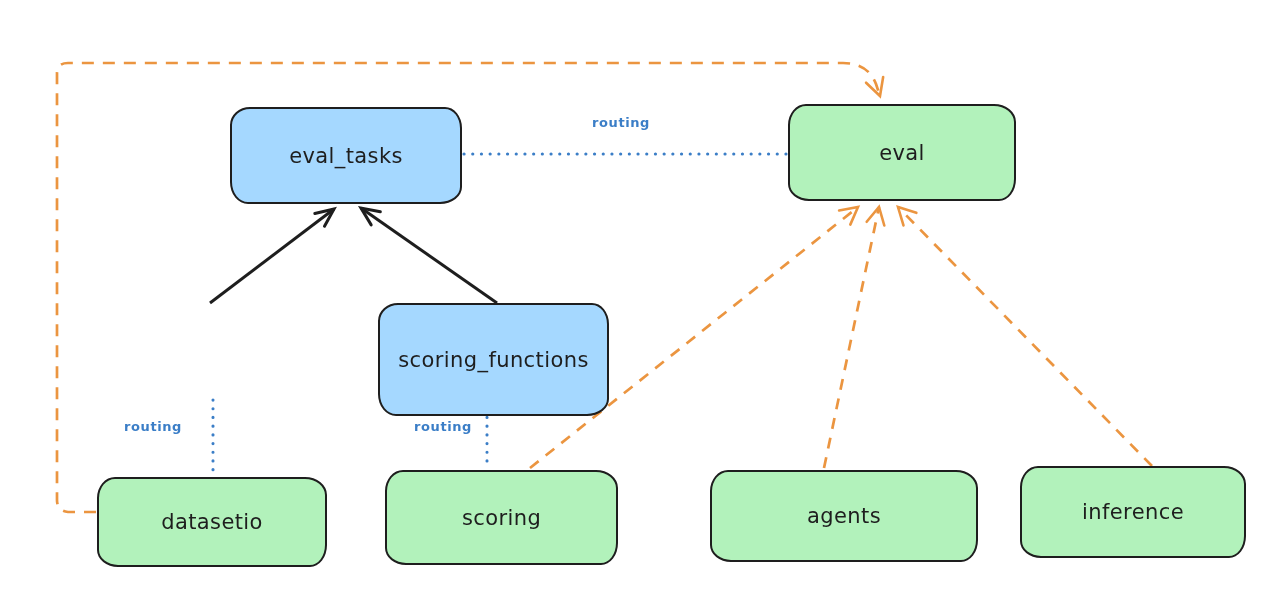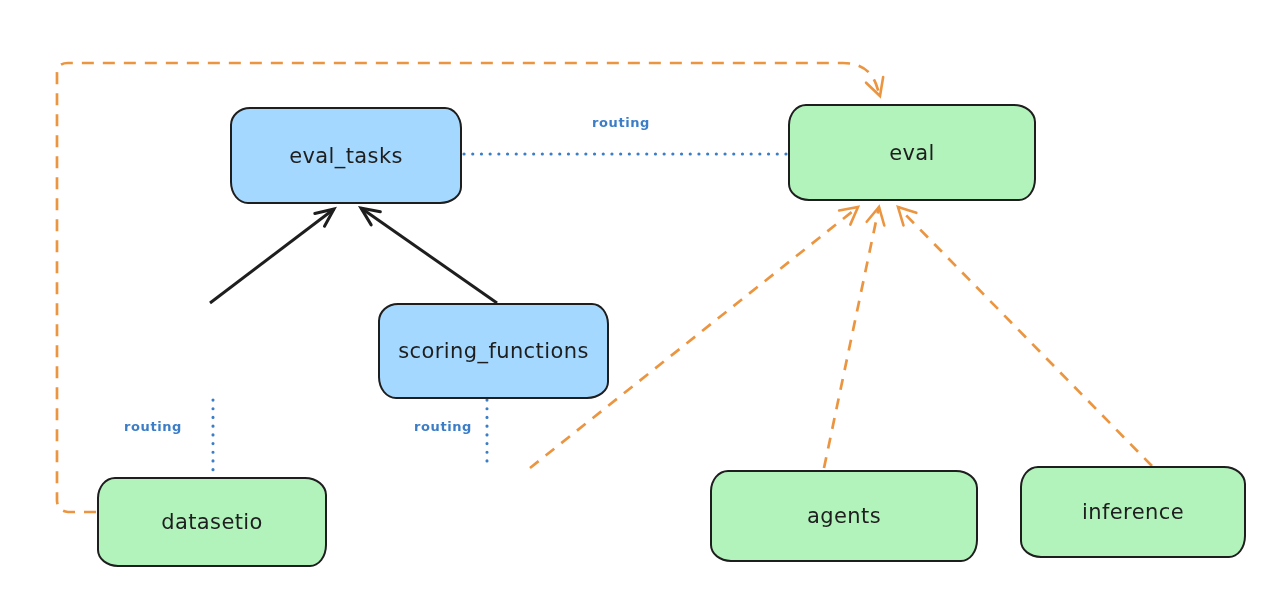--- a/index.html
+++ b/index.html
@@ -55,33 +55,36 @@
     <path d="M96,512 L68,512 Q57,511 57,500 L57,73 Q57,63 68,63 L843,63 Q868,63 876,84 L880,96" fill="none" stroke="#eb9540" stroke-width="2.7" stroke-dasharray="12 9" marker-end="url(#mo)"></path>
     <path d="M530,468 L858,207" fill="none" stroke="#eb9540" stroke-width="2.7" stroke-dasharray="11 9" marker-end="url(#mo)"></path>
     <path d="M824,468 L879,207" fill="none" stroke="#eb9540" stroke-width="2.7" stroke-dasharray="11 9" marker-end="url(#mo)"></path>
     <path d="M1152,466 L898,207" fill="none" stroke="#eb9540" stroke-width="2.7" stroke-dasharray="11 9" marker-end="url(#mo)"></path>
   </svg>
 
   <div class="node blue" style="left:230px;top:107px;width:232px;height:97px;">
     <span>eval_tasks</span>
   </div>
 
-  <div class="node green" style="left:788px;top:104px;width:248px;height:97px;">
+  <div class="node green" style="left:788px;top:104px;width:228px;height:97px;">
     <span>eval</span>
   </div>
 
 
-  <div class="node blue" style="left:378px;top:303px;width:231px;height:96px;">
+  <div class="node blue" style="left:378px;top:303px;width:231px;height:113px;">
     <span>scoring_functions</span>
   </div>
 
   <div class="node green" style="left:97px;top:477px;width:230px;height:90px;">
     <span>datasetio</span>
   </div>
 
+  <div class="node green" style="left:385px;top:470px;width:233px;height:95px;">
+    <span>scoring</span>
+  </div>
 
   <div class="node green" style="left:710px;top:470px;width:268px;height:92px;">
     <span>agents</span>
   </div>
 
   <div class="node green" style="left:1020px;top:466px;width:226px;height:92px;">
     <span>inference</span>
   </div>
 
   <div class="edge-label" style="left:579px;top:115px;width:84px;text-align:center;">routing</div>

